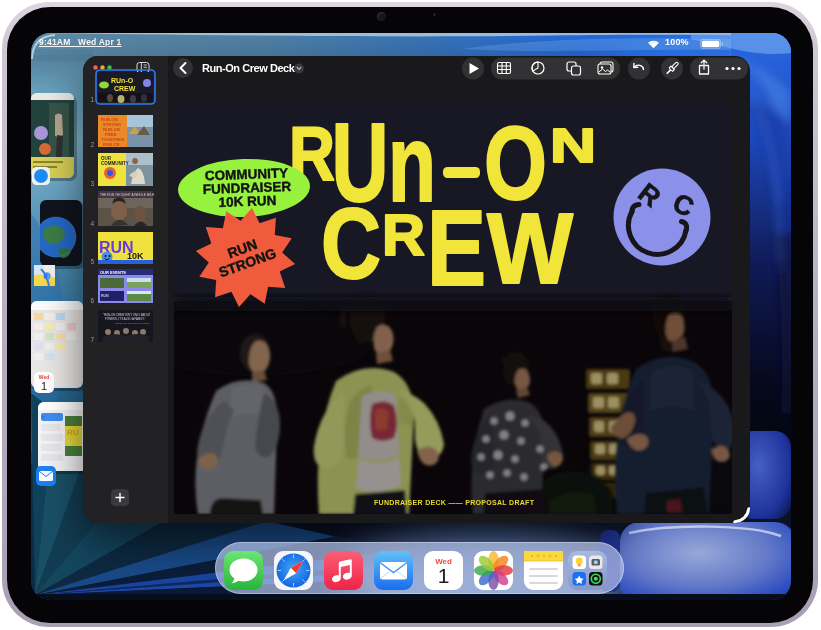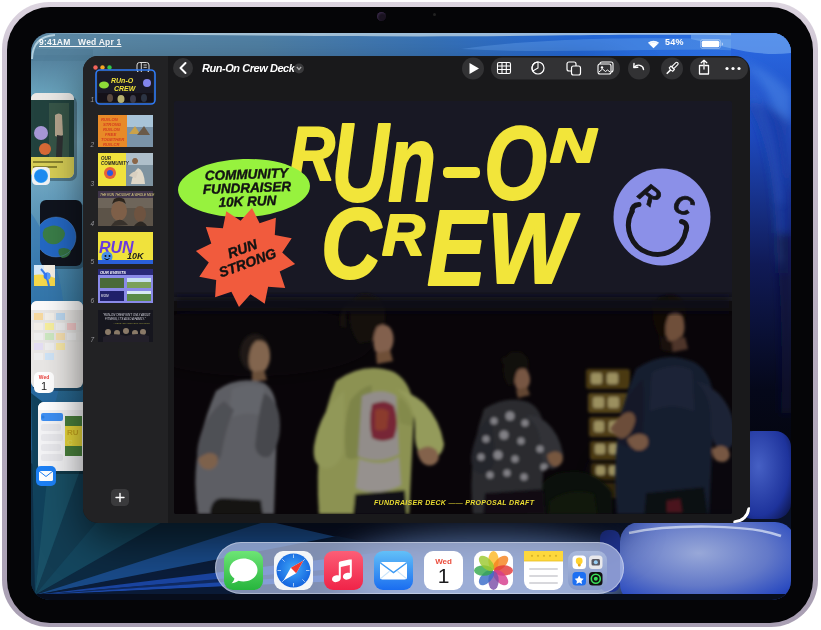--- a/index.html
+++ b/index.html
@@ -8,21 +8,21 @@
   .device{position:absolute;left:2px;top:2px;width:816px;height:625px;border-radius:47px;
           background:linear-gradient(180deg,#ddd5e0 0%,#cfc6d4 8%,#b8aec0 50%,#a99fb3 100%);}
   .bezel{position:absolute;left:5px;top:5px;right:5px;bottom:4px;border-radius:43px;background:#050507;}
   .screen{position:absolute;left:29px;top:31px;width:760px;height:567px;border-radius:19px;
           background:#0a1026;overflow:hidden;}
   .abs{position:absolute;}
   
   .stat{position:absolute;color:#fff;font-size:10px;font-weight:bold;letter-spacing:0.2px;}
   
   .kw{position:absolute;left:52px;top:23px;width:538px;height:467px;border-radius:22px;
-      background:#1d1d1f;box-shadow:0 18px 40px rgba(0,0,0,0.55);font-style:italic;}
+      background:#1d1d1f;box-shadow:0 18px 40px rgba(0,0,0,0.55);}
   
   .dock{position:absolute;left:184px;top:509px;width:409px;height:52px;border-radius:26px;
         background:rgba(185,199,238,0.68);box-shadow:inset 0 0 0 1px rgba(255,255,255,0.35);}
 </style>
 </head>
 <body>
 <div class="device">
   <div class="bezel"></div>
   <div class="screen" id="screen">
     <svg class="abs" style="left:0;top:0" width="760" height="567" viewBox="0 0 760 567">
@@ -229,21 +229,21 @@
         <text x="13" y="346" font-size="5" font-weight="bold" fill="#e8413c" text-anchor="middle">Wed</text>
         <text x="13" y="357" font-size="11" fill="#222" text-anchor="middle">1</text>
 
         <rect x="5" y="433" width="20" height="20" rx="5" fill="#1d80f5"></rect>
         <rect x="8" y="438" width="14" height="10" rx="1.6" fill="#fff"></rect>
         <path d="M8,438 l7,5.5 l7,-5.5" stroke="#1d80f5" stroke-width="1" fill="#fff"></path>
       </g>
     </svg>
 
     <div class="stat" style="left:8px;top:4px;font-size:8.5px;font-weight:bold;opacity:0.95;text-decoration:underline;">9:41AM&nbsp;&nbsp;&nbsp;Wed Apr 1</div>
-    <div class="stat" style="left:634px;top:4px;font-size:9px;">54%</div>
+    <div class="stat" style="left:634px;top:4px;font-size:9px;">100%</div>
     <svg class="abs" style="left:616px;top:6px" width="13" height="10" viewBox="0 0 13 10">
       <path d="M6.5,9.3 L2.1,4.9 a6.6,6.6 0 0 1 8.8,0 Z" fill="#fff"></path>
       <path d="M0.9,3.7 a8.6,8.6 0 0 1 11.2,0 L10.8,5.1 a6.6,6.6 0 0 0 -8.6,0 Z" fill="#fff" opacity="0.95"></path>
     </svg>
     <svg class="abs" style="left:669px;top:6px" width="24" height="10" viewBox="0 0 24 10">
       <rect x="0.4" y="0.4" width="20.2" height="9.2" rx="2.6" fill="none" stroke="#fff" stroke-opacity="0.45" stroke-width="0.8"></rect>
       <rect x="1.7" y="1.7" width="17.6" height="6.6" rx="1.6" fill="#fff"></rect>
       <path d="M21.8,3.2 a1.9,1.9 0 0 1 0,3.6 Z" fill="#fff" fill-opacity="0.5"></path>
     </svg>
 

